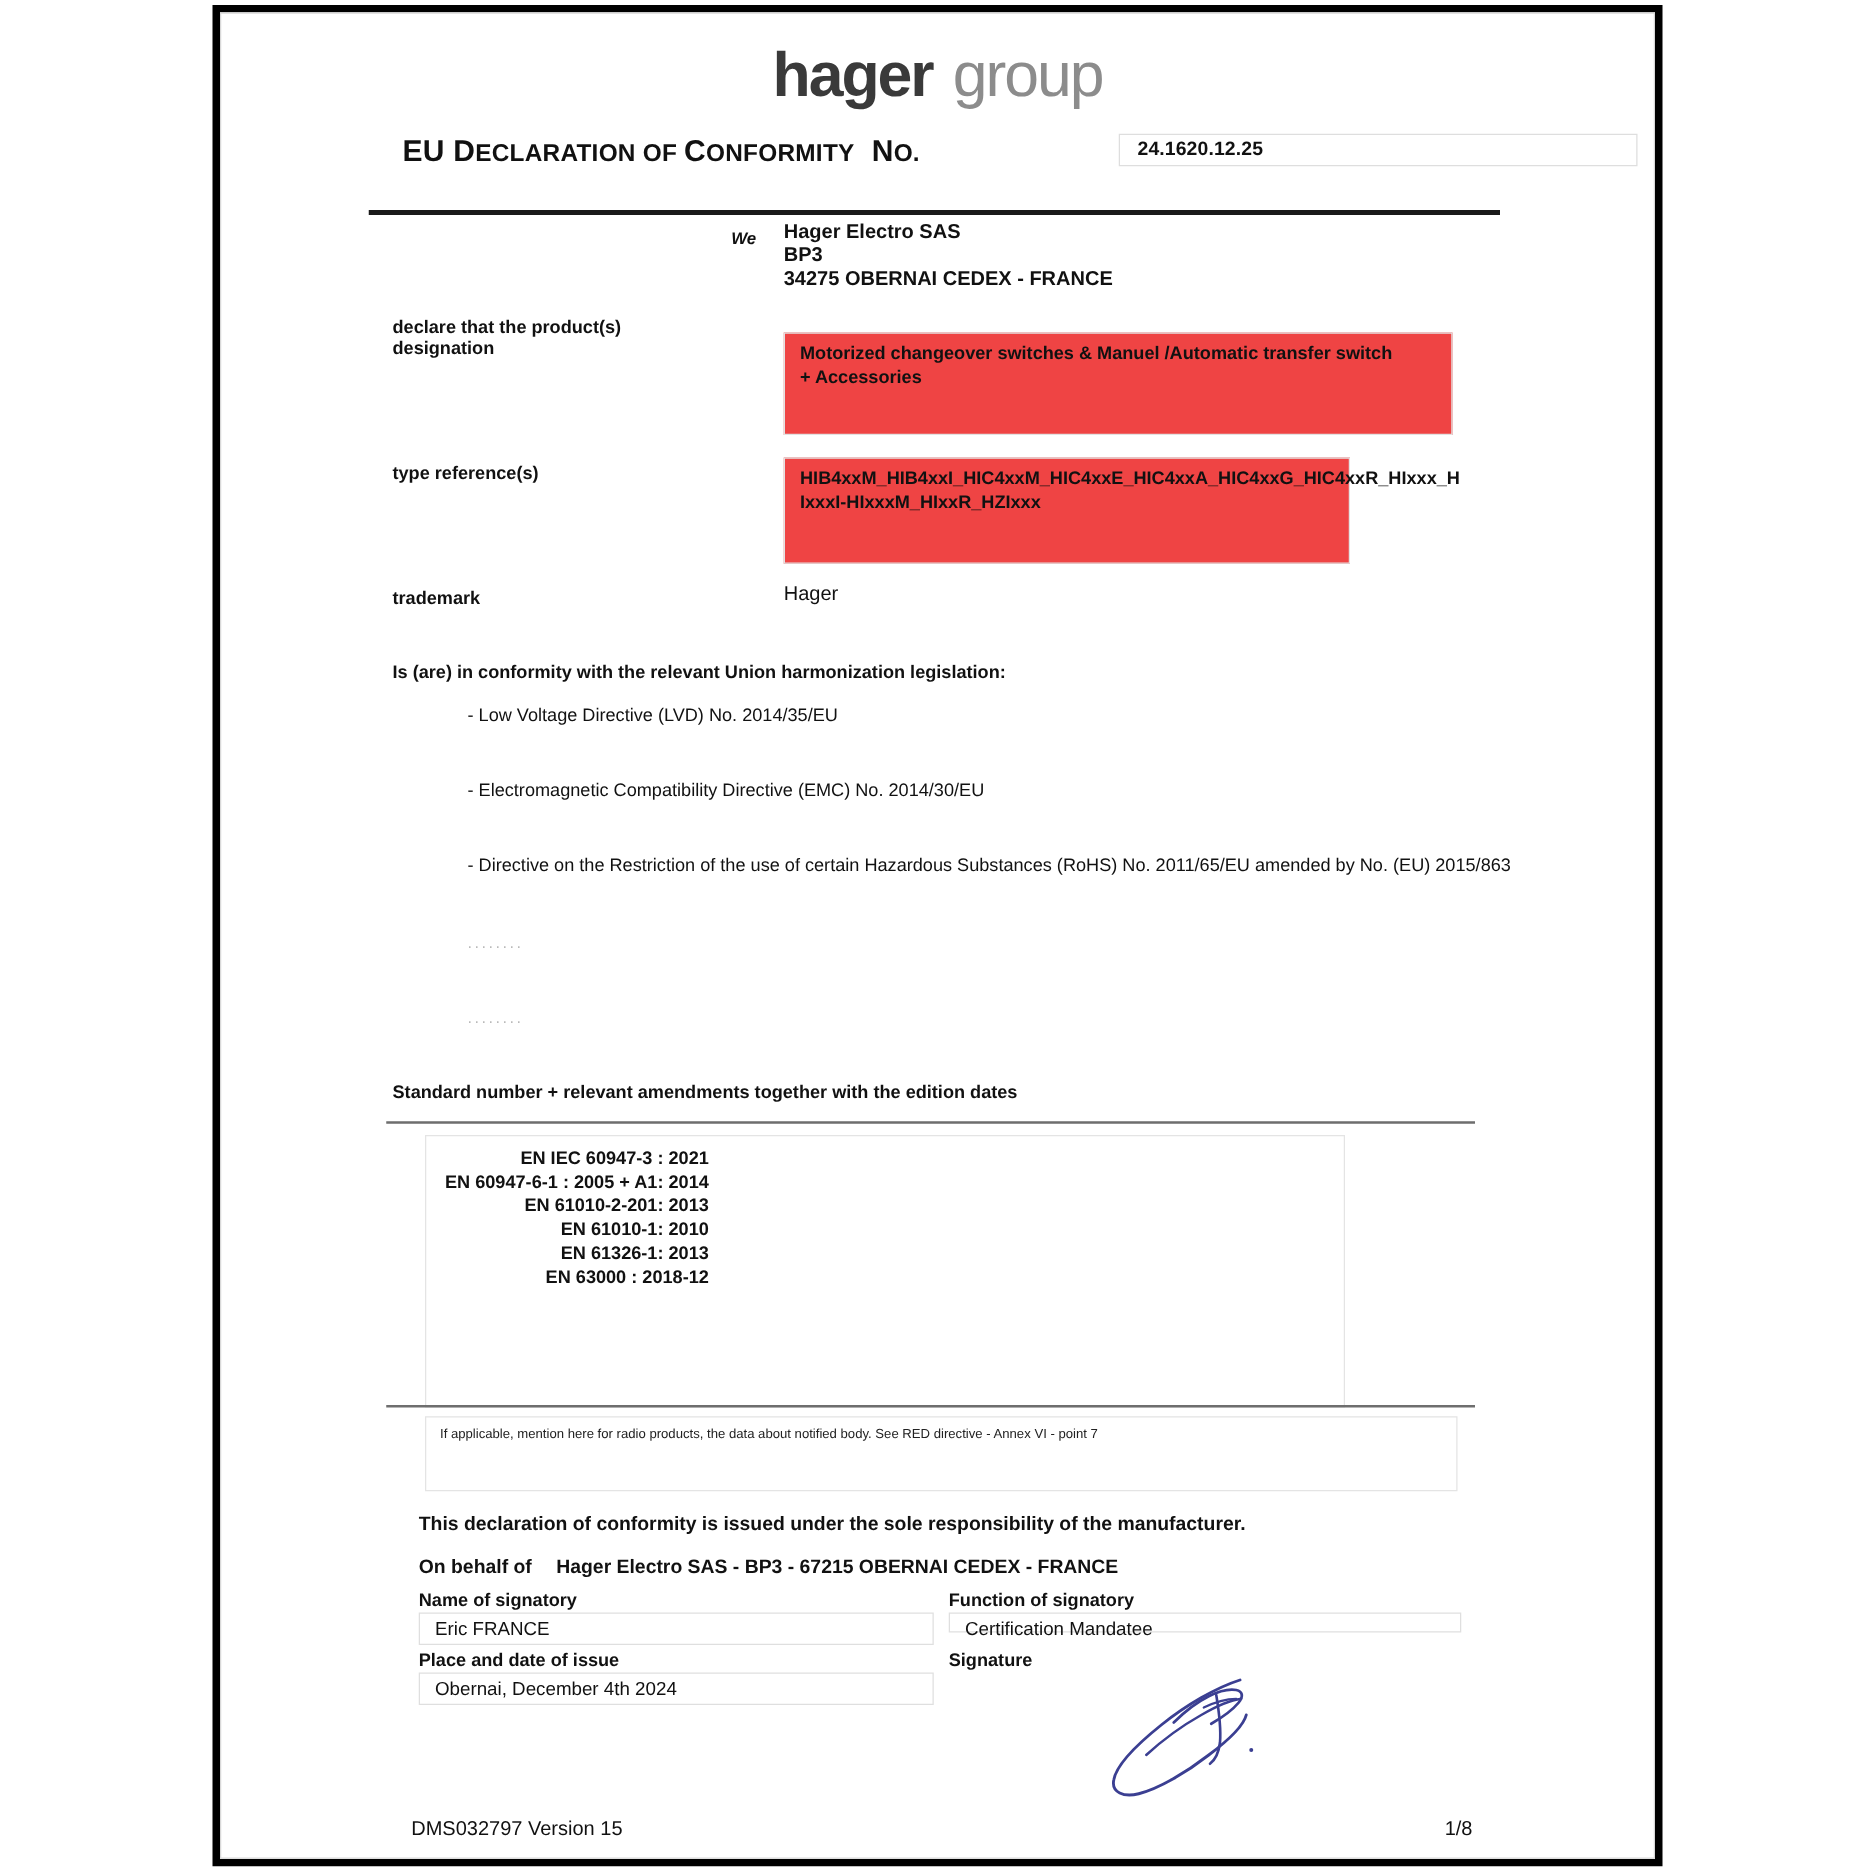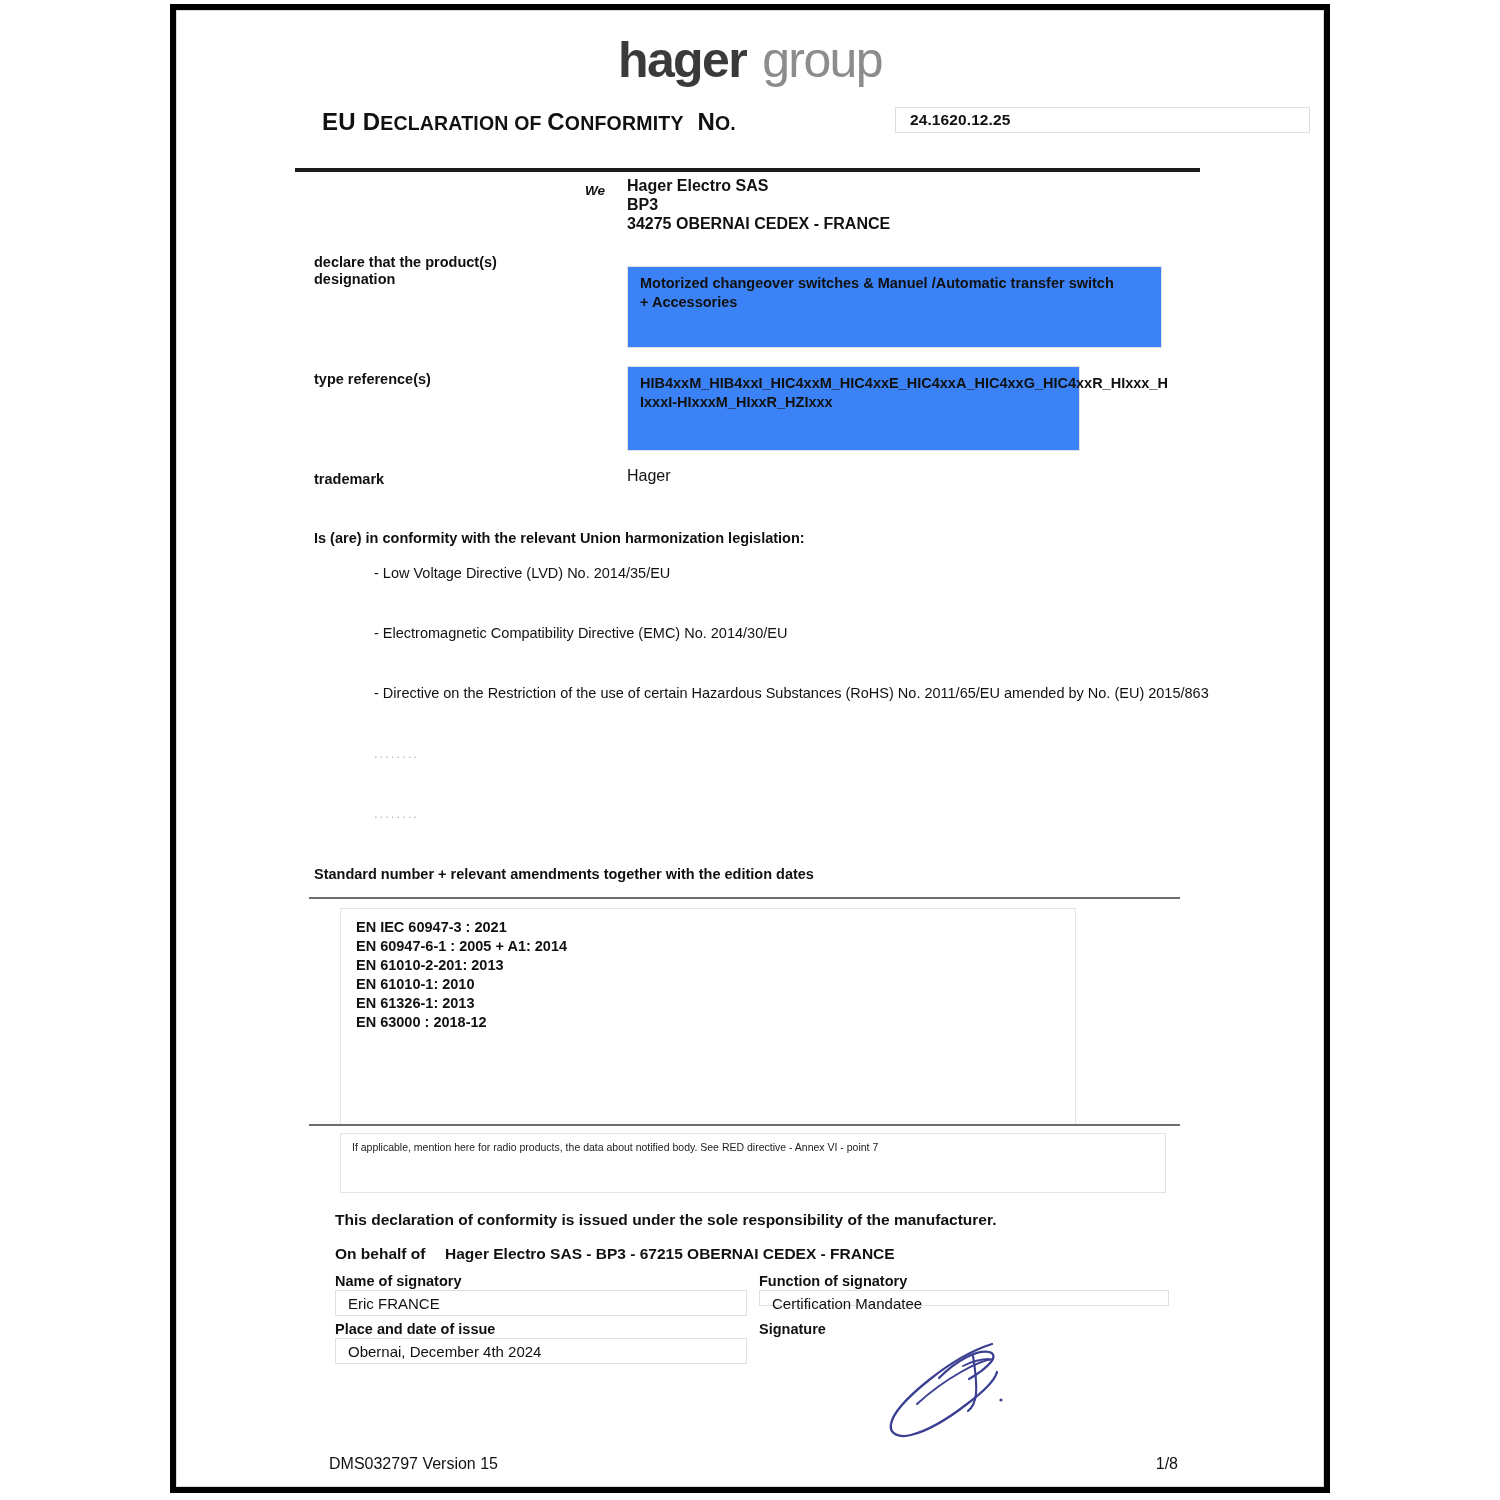--- a/index.html
+++ b/index.html
@@ -118,21 +118,21 @@
     font-weight: 700;
     color: #111;
     line-height: 18.5px;
     white-space: nowrap;
   }
 
   
   .vbox {
     position: absolute;
     border: 1px solid #e2e2e2;
-    background: #3b82f6;
+    background: #ef4444;
     box-sizing: border-box;
   }
   .vbox .txt {
     position: absolute;
     left: 12px;
     top: 7px;
     right: 8px;
     font-size: 14.5px;
     font-weight: 700;
     color: #111;
@@ -164,20 +164,21 @@
   
   .std-box {
     position: absolute;
     left: 163px;
     top: 897px;
     width: 736px;
     height: 218px;
     border: 1px solid #e4e4e4;
     background: #fff;
     box-sizing: border-box;
+    text-align: right;
   }
   .std-list {
     position: absolute;
     left: 15px;
     top: 9px;
     font-size: 14.5px;
     font-weight: 700;
     color: #111;
     line-height: 19px;
   }

